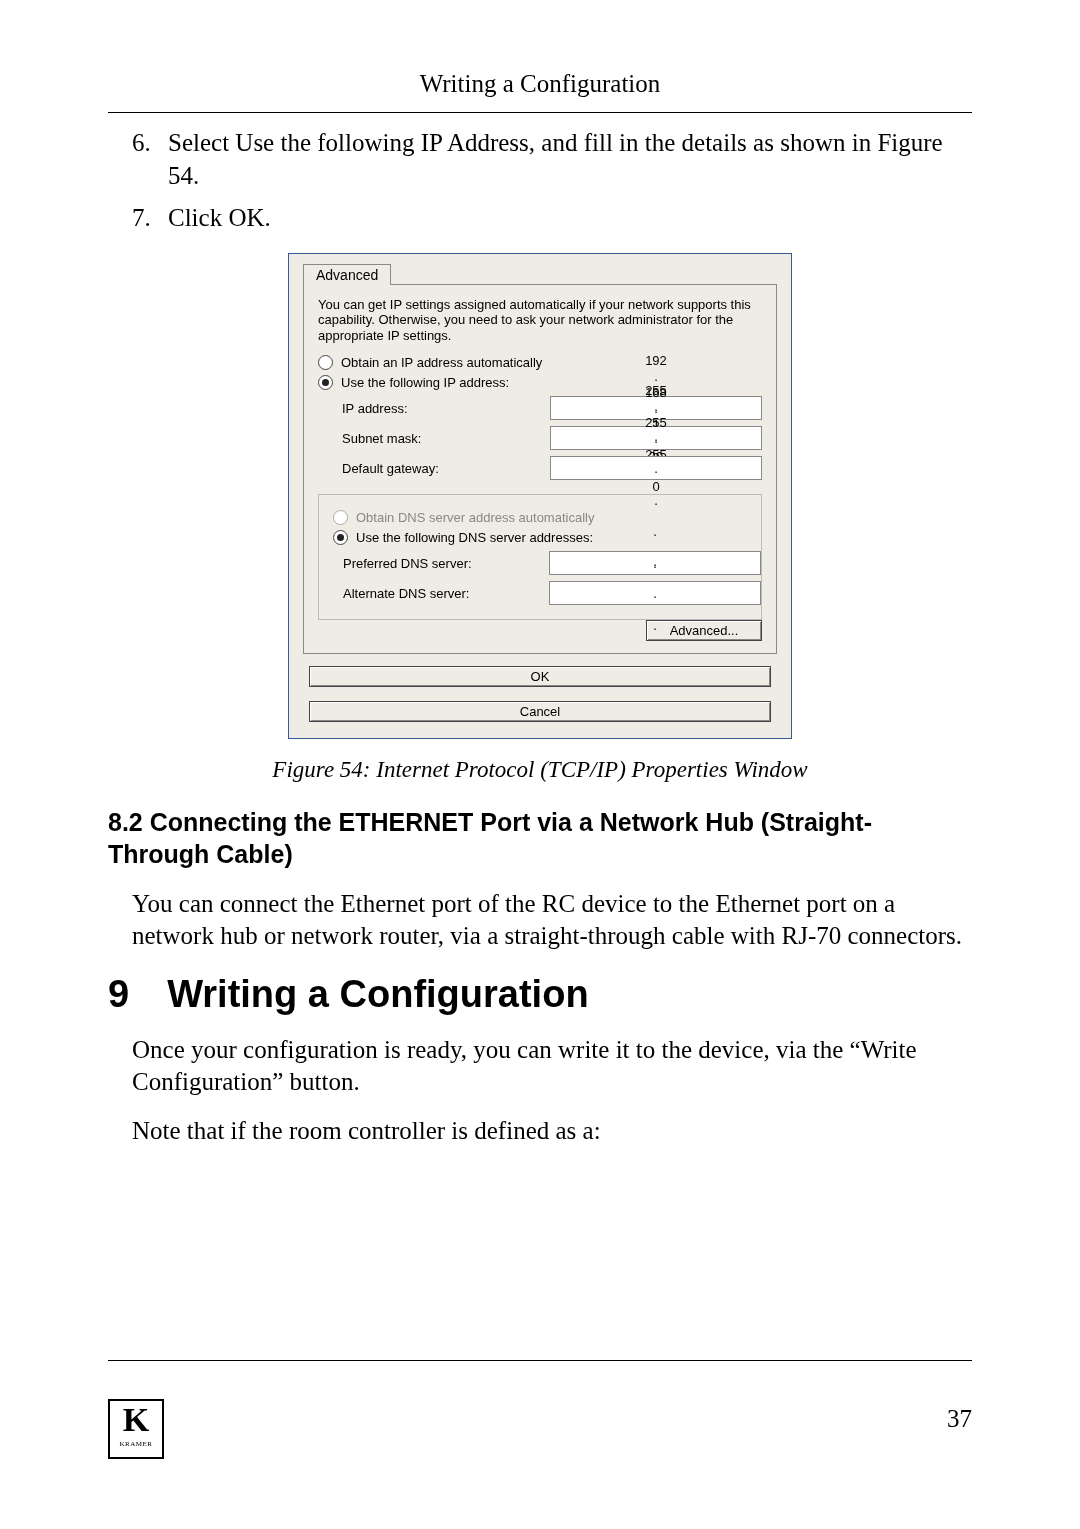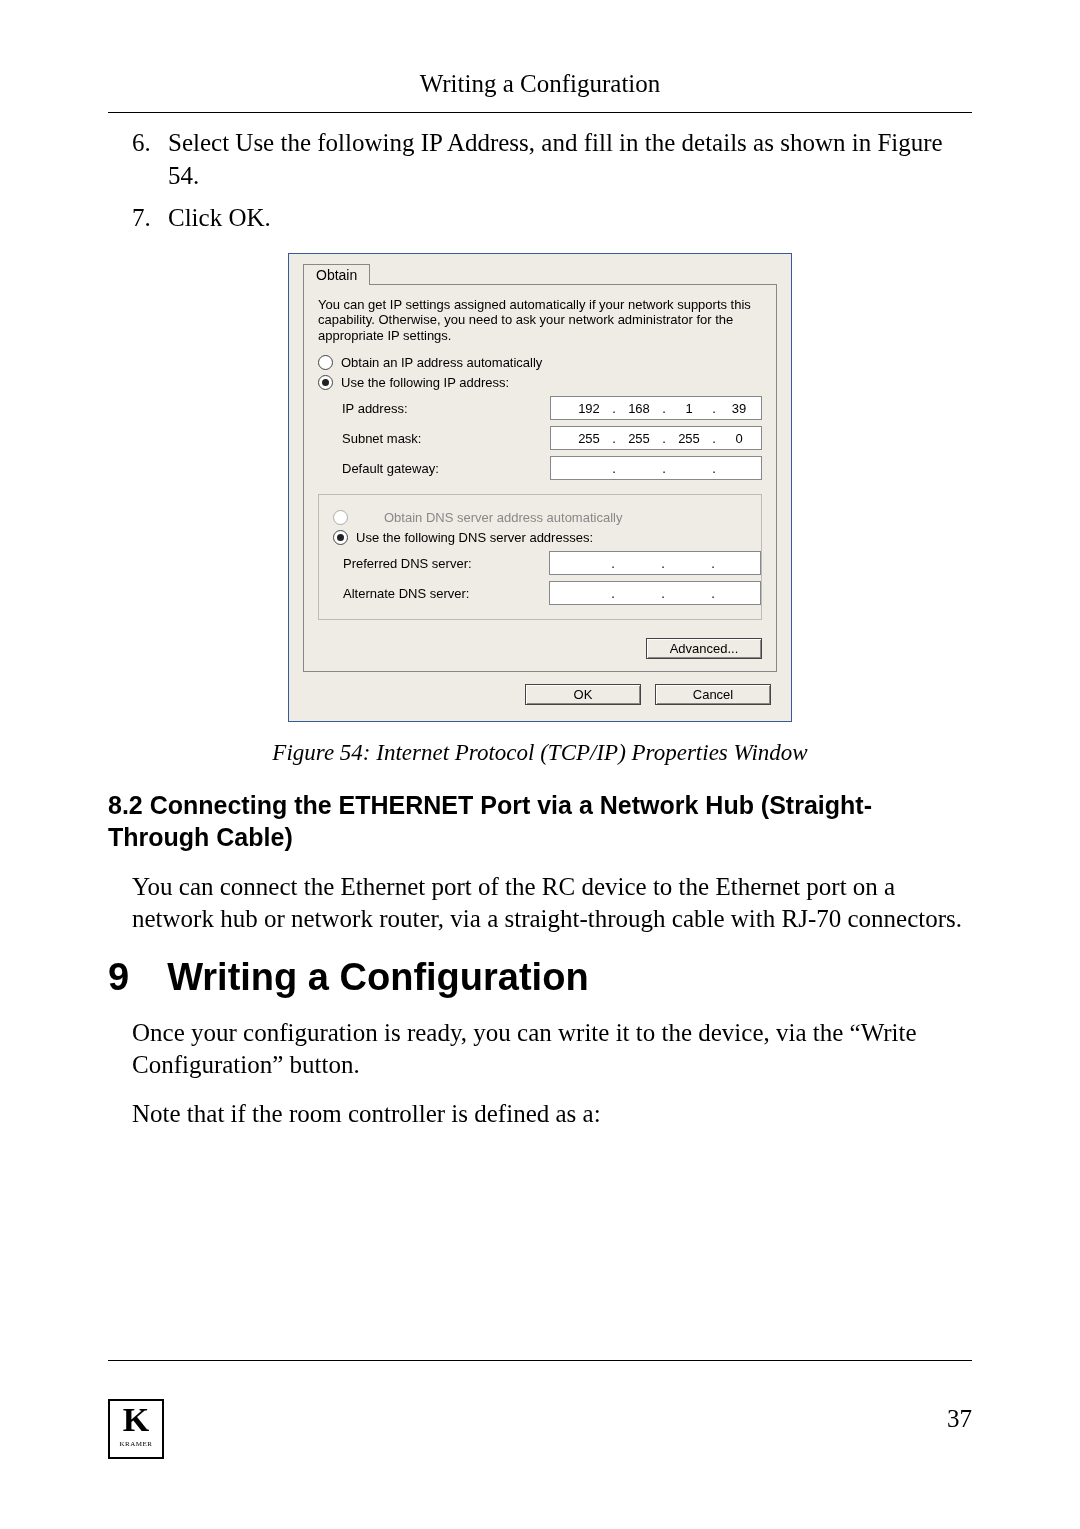--- a/index.html
+++ b/index.html
@@ -121,60 +121,62 @@
     justify-content: space-between;
     margin: 6px 0 6px 24px;
     font-size: 13px;
   }
   .ip-box {
     display: flex;
     border: 1px solid #888;
     background: #fff;
     height: 22px;
     align-items: center;
-    justify-content: flex-end;
+    justify-content: center;
     width: 210px;
+    flex-direction: column;
   }
   .oct {
     width: 40px;
     text-align: center;
     border: none;
     font-family: Tahoma, Arial, sans-serif;
     font-size: 13px;
     background: transparent;
     outline: none;
   }
   .dotch { width: 6px; text-align: center; }
   .group-box {
     border: 1px solid #bbb;
     margin-top: 14px;
     padding: 10px 0 8px 0;
     position: relative;
   }
   .btn-row {
     display: flex;
     justify-content: flex-end;
-    margin-top: 18px;
+    margin-top: 0;
     gap: 10px;
   }
   .win-btn {
     min-width: 90px;
     padding: 2px 12px;
     font-size: 13px;
     background: #efece5;
     border: 1px solid #444;
     box-shadow: inset 1px 1px 0 #fff, inset -1px -1px 0 #888;
     text-align: center;
     cursor: default;
   }
   .bottom-btns {
     display: flex;
     justify-content: flex-end;
     gap: 14px;
     padding: 12px 6px 2px 6px;
+    flex-direction: column;
   }
   .caption {
     text-align: center;
     font-style: italic;
     font-size: 23px;
     margin: 18px 0 24px 0;
   }
   .h2 {
     font-family: Arial, Helvetica, sans-serif;
     font-weight: bold;
@@ -242,21 +244,21 @@
   <div class="running-head">Writing a Configuration</div>
   <div class="rule"></div>
 
   <div class="ordered-list">
     <div class="list-item"><span class="num">6.</span><span>Select Use the following IP Address, and fill in the details as shown in Figure 54.</span></div>
     <div class="list-item"><span class="num">7.</span><span>Click OK.</span></div>
   </div>
 
   <div class="figure">
     <div class="dlg-body">
-      <span class="tab">Obtain</span>
+      <span class="tab">Advanced</span>
       <div class="panel">
         <div class="explain">You can get IP settings assigned automatically if your network supports this capability. Otherwise, you need to ask your network administrator for the appropriate IP settings.</div>
 
         <div class="radio-line">
           <span class="dot"></span>
           <span>Obtain an IP address automatically</span>
         </div>
         <div class="radio-line">
           <span class="dot selected"></span>
           <span>Use the following IP address:</span>
@@ -293,21 +295,21 @@
               <span class="dotch">.</span>
             <input class="oct" style="">
               <span class="dotch">.</span>
             <input class="oct" style="">
               <span class="dotch">.</span>
             <input class="oct" style="">
           </span>
         </div>
 
         <div class="group-box">
-          <div class="radio-line disabled" style="margin-left:14px;gap:28px;">
+          <div class="radio-line disabled" style="margin-left:14px;">
             <span class="dot"></span>
             <span>Obtain DNS server address automatically</span>
           </div>
           <div class="radio-line" style="margin-left:14px;">
             <span class="dot selected"></span>
             <span>Use the following DNS server addresses:</span>
           </div>
           <div class="field-row">
             <span>Preferred DNS server:</span>
             <span class="ip-box">

